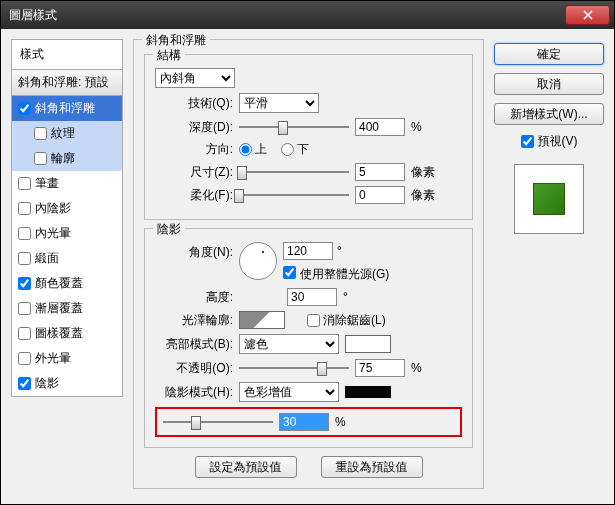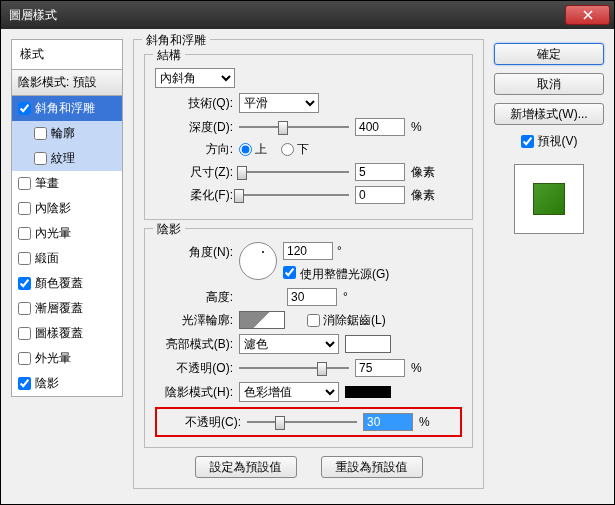--- a/index.html
+++ b/index.html
@@ -56,33 +56,33 @@
     <div class="close-btn">
       <svg width="10" height="10" viewBox="0 0 10 10">
           <path d="M1 1L9 9M9 1L1 9" stroke="#fff" stroke-width="1.6"></path>
         </svg>
     </div>
   </div>
   <div class="content">
 
     <div class="left-panel">
       <div class="style-header">樣式</div>
-      <div class="blend-header">陰影模式: 預設</div>
+      <div class="blend-header">斜角和浮雕: 預設</div>
       <div class="ef-list" id="efList">
           <div class="ef-item sel">
             <input type="checkbox" checked="" style="">
             <span>斜角和浮雕</span>
           </div>
           <div class="ef-item indent hl">
             <input type="checkbox" style="">
+            <span>紋理</span>
+          </div>
+          <div class="ef-item indent hl">
+            <input type="checkbox" style="">
             <span>輪廓</span>
-          </div>
-          <div class="ef-item indent hl">
-            <input type="checkbox" style="">
-            <span>紋理</span>
           </div>
           <div class="ef-item">
             <input type="checkbox" style="">
             <span>筆畫</span>
           </div>
           <div class="ef-item">
             <input type="checkbox" style="">
             <span>內陰影</span>
           </div>
           <div class="ef-item">
@@ -214,21 +214,20 @@
             <input class="num-input" value="75" style="">
             <span class="unit">%</span>
           </div>
           <div class="form-row">
             <div class="lbl">陰影模式(H):</div>
             <select style="width:100px"><option>色彩增值</option></select>
             <div class="black-swatch"></div>
           </div>
           <div class="red-box">
             <div class="form-row" style="margin:0">
-              <div class="lbl">不透明(C):</div>
               <div class="slider-track">
                   <div class="bar"></div>
                   <div class="thumb" style="left:30%"></div>
                 </div>
               <input class="num-input sel" value="30" style="">
               <span class="unit">%</span>
             </div>
           </div>
         </div>
         <div class="bottom-btns">

